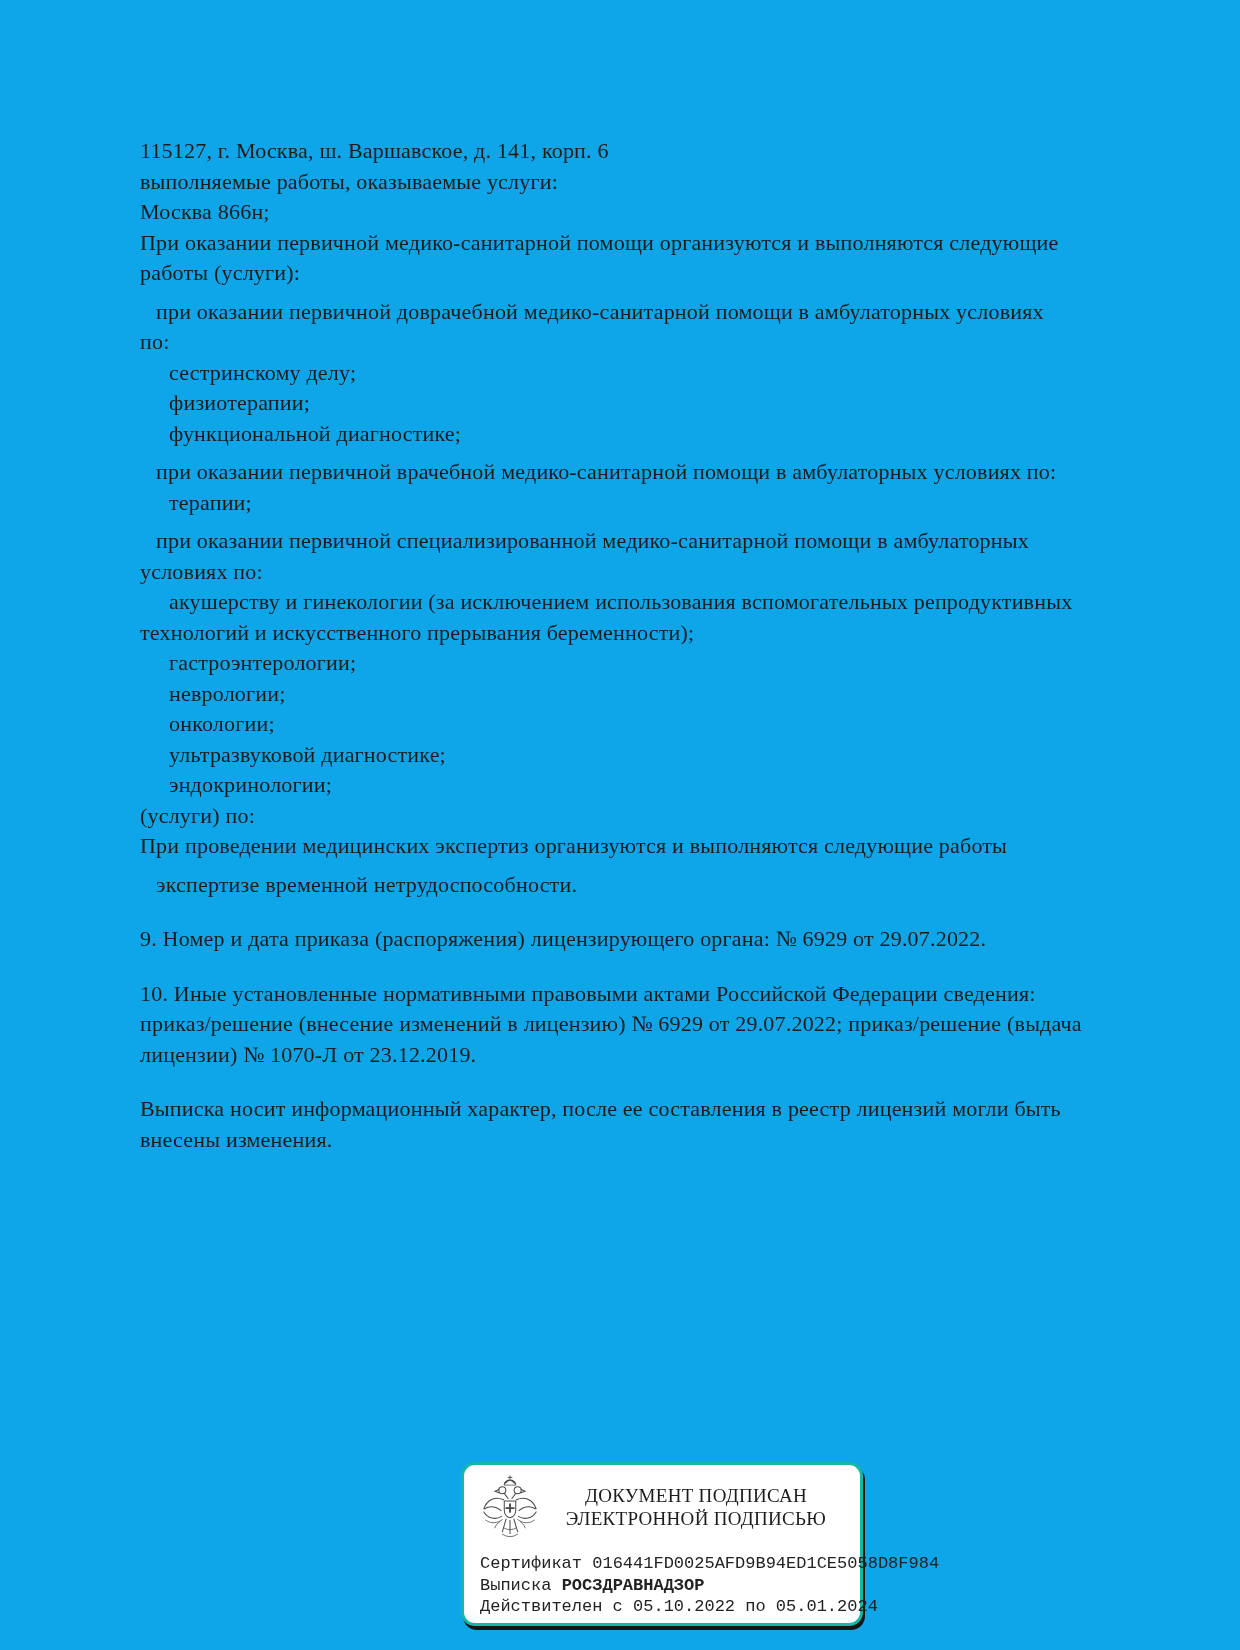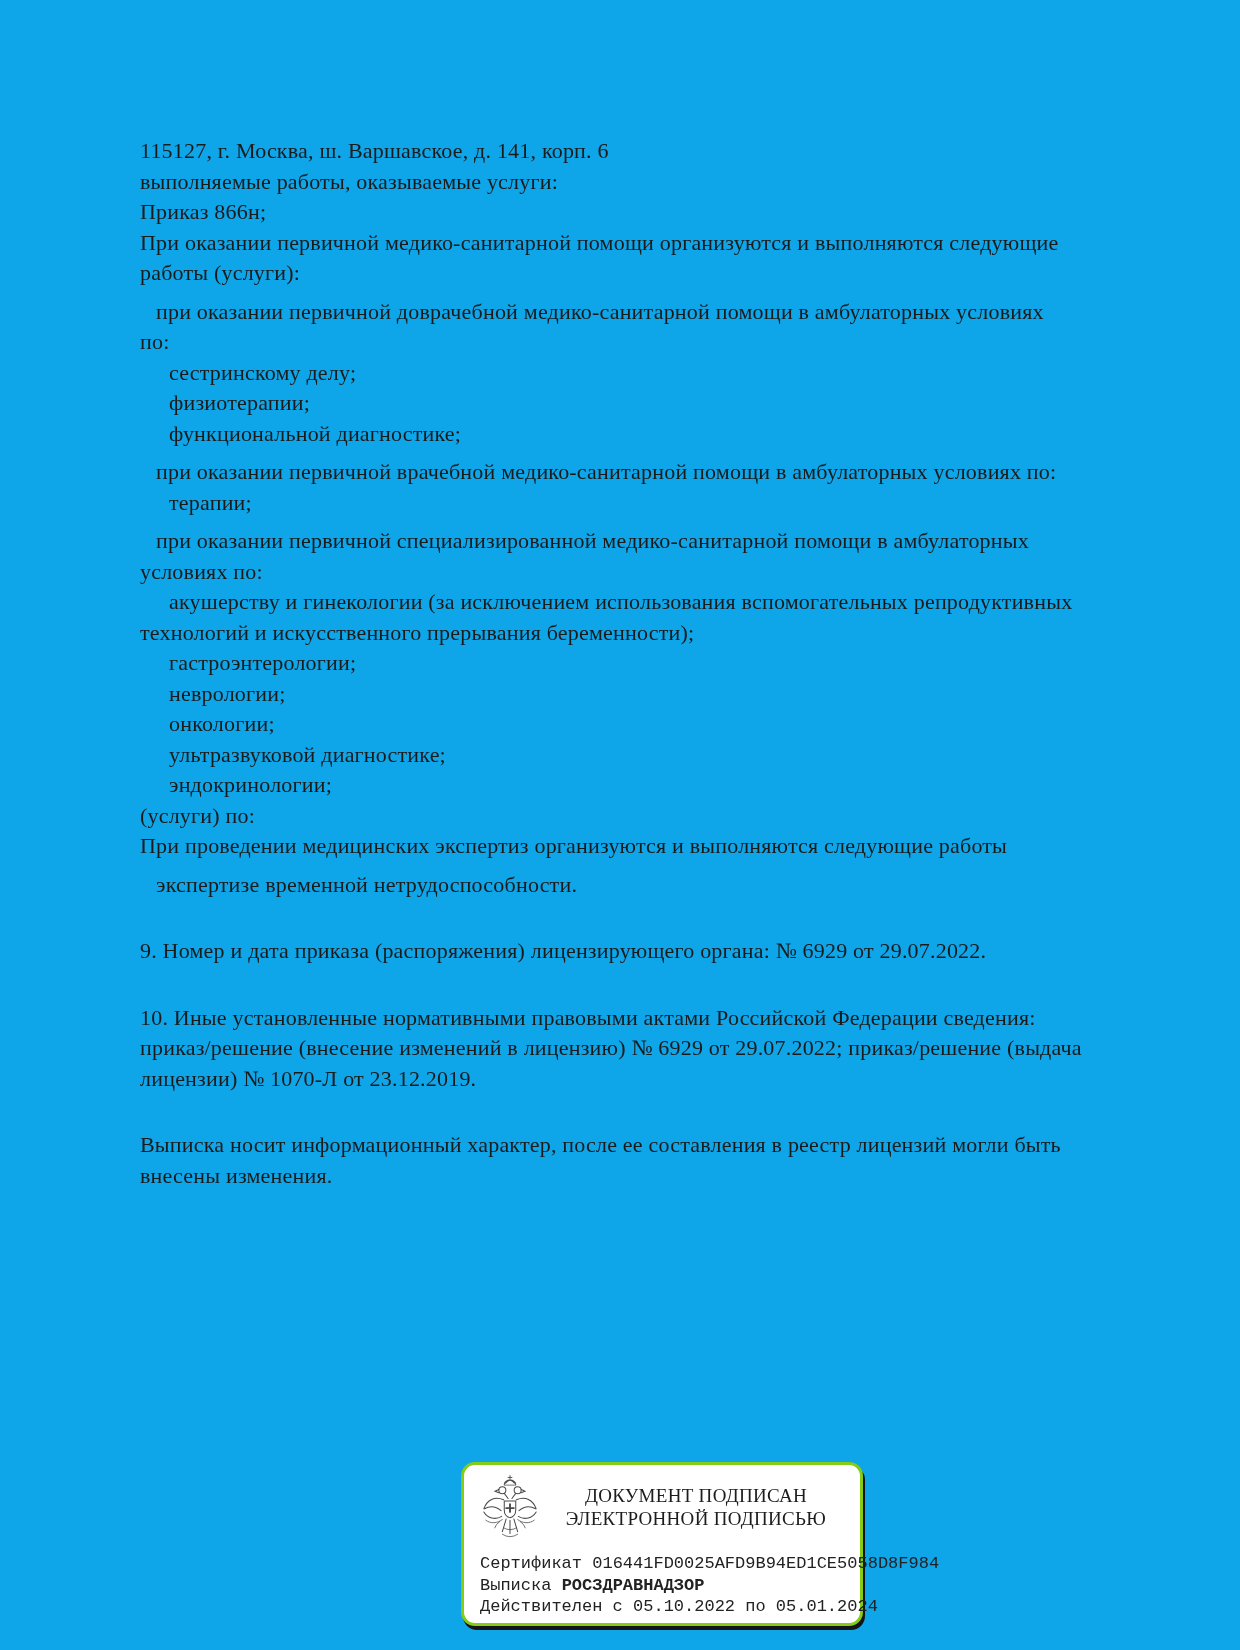--- a/index.html
+++ b/index.html
@@ -25,32 +25,32 @@
     font-size: 22px;
     letter-spacing: 0.2px;
   }
   .doc-line {
     height: 30.5px;
     line-height: 30.5px;
     white-space: nowrap;
   }
   .doc-line.i1 { padding-left: 16px; margin-top: 8px; }
   .doc-line.i2 { padding-left: 29px; }
-  .doc-line.gap { margin-top: 36px; }
+  .doc-line.gap { margin-top: 24px; }
 
   
   .stamp {
     position: absolute;
     left: 461px;
     top: 1462px;
     width: 402px;
     height: 164px;
     box-sizing: border-box;
     background: #ffffff;
-    border: 3px solid #84cc16;
+    border: 3px solid #14b8a6;
     border-radius: 14px;
     box-shadow: 2px 4px 0 #151515;
   }
   .stamp-top {
     display: flex;
     align-items: flex-start;
     padding: 8px 10px 0 10px;
   }
   .stamp-emblem {
     flex: 0 0 auto;
@@ -77,21 +77,21 @@
 </style>
 </head>
 <body>
 
 <div class="page">
 
   <div class="doc-text">
 
   <div class="doc-line i0">115127, г. Москва, ш. Варшавское, д. 141, корп. 6</div>
       <div class="doc-line i0">выполняемые работы, оказываемые услуги:</div>
-      <div class="doc-line i0">Приказ 866н;</div>
+      <div class="doc-line i0">Москва 866н;</div>
       <div class="doc-line i0">При оказании первичной медико-санитарной помощи организуются и выполняются следующие</div>
       <div class="doc-line i0">работы (услуги):</div>
       <div class="doc-line i1">при оказании первичной доврачебной медико-санитарной помощи в амбулаторных условиях</div>
       <div class="doc-line i0">по:</div>
       <div class="doc-line i2">сестринскому делу;</div>
       <div class="doc-line i2">физиотерапии;</div>
       <div class="doc-line i2">функциональной диагностике;</div>
       <div class="doc-line i1">при оказании первичной врачебной медико-санитарной помощи в амбулаторных условиях по:</div>
       <div class="doc-line i2">терапии;</div>
       <div class="doc-line i1">при оказании первичной специализированной медико-санитарной помощи в амбулаторных</div>

